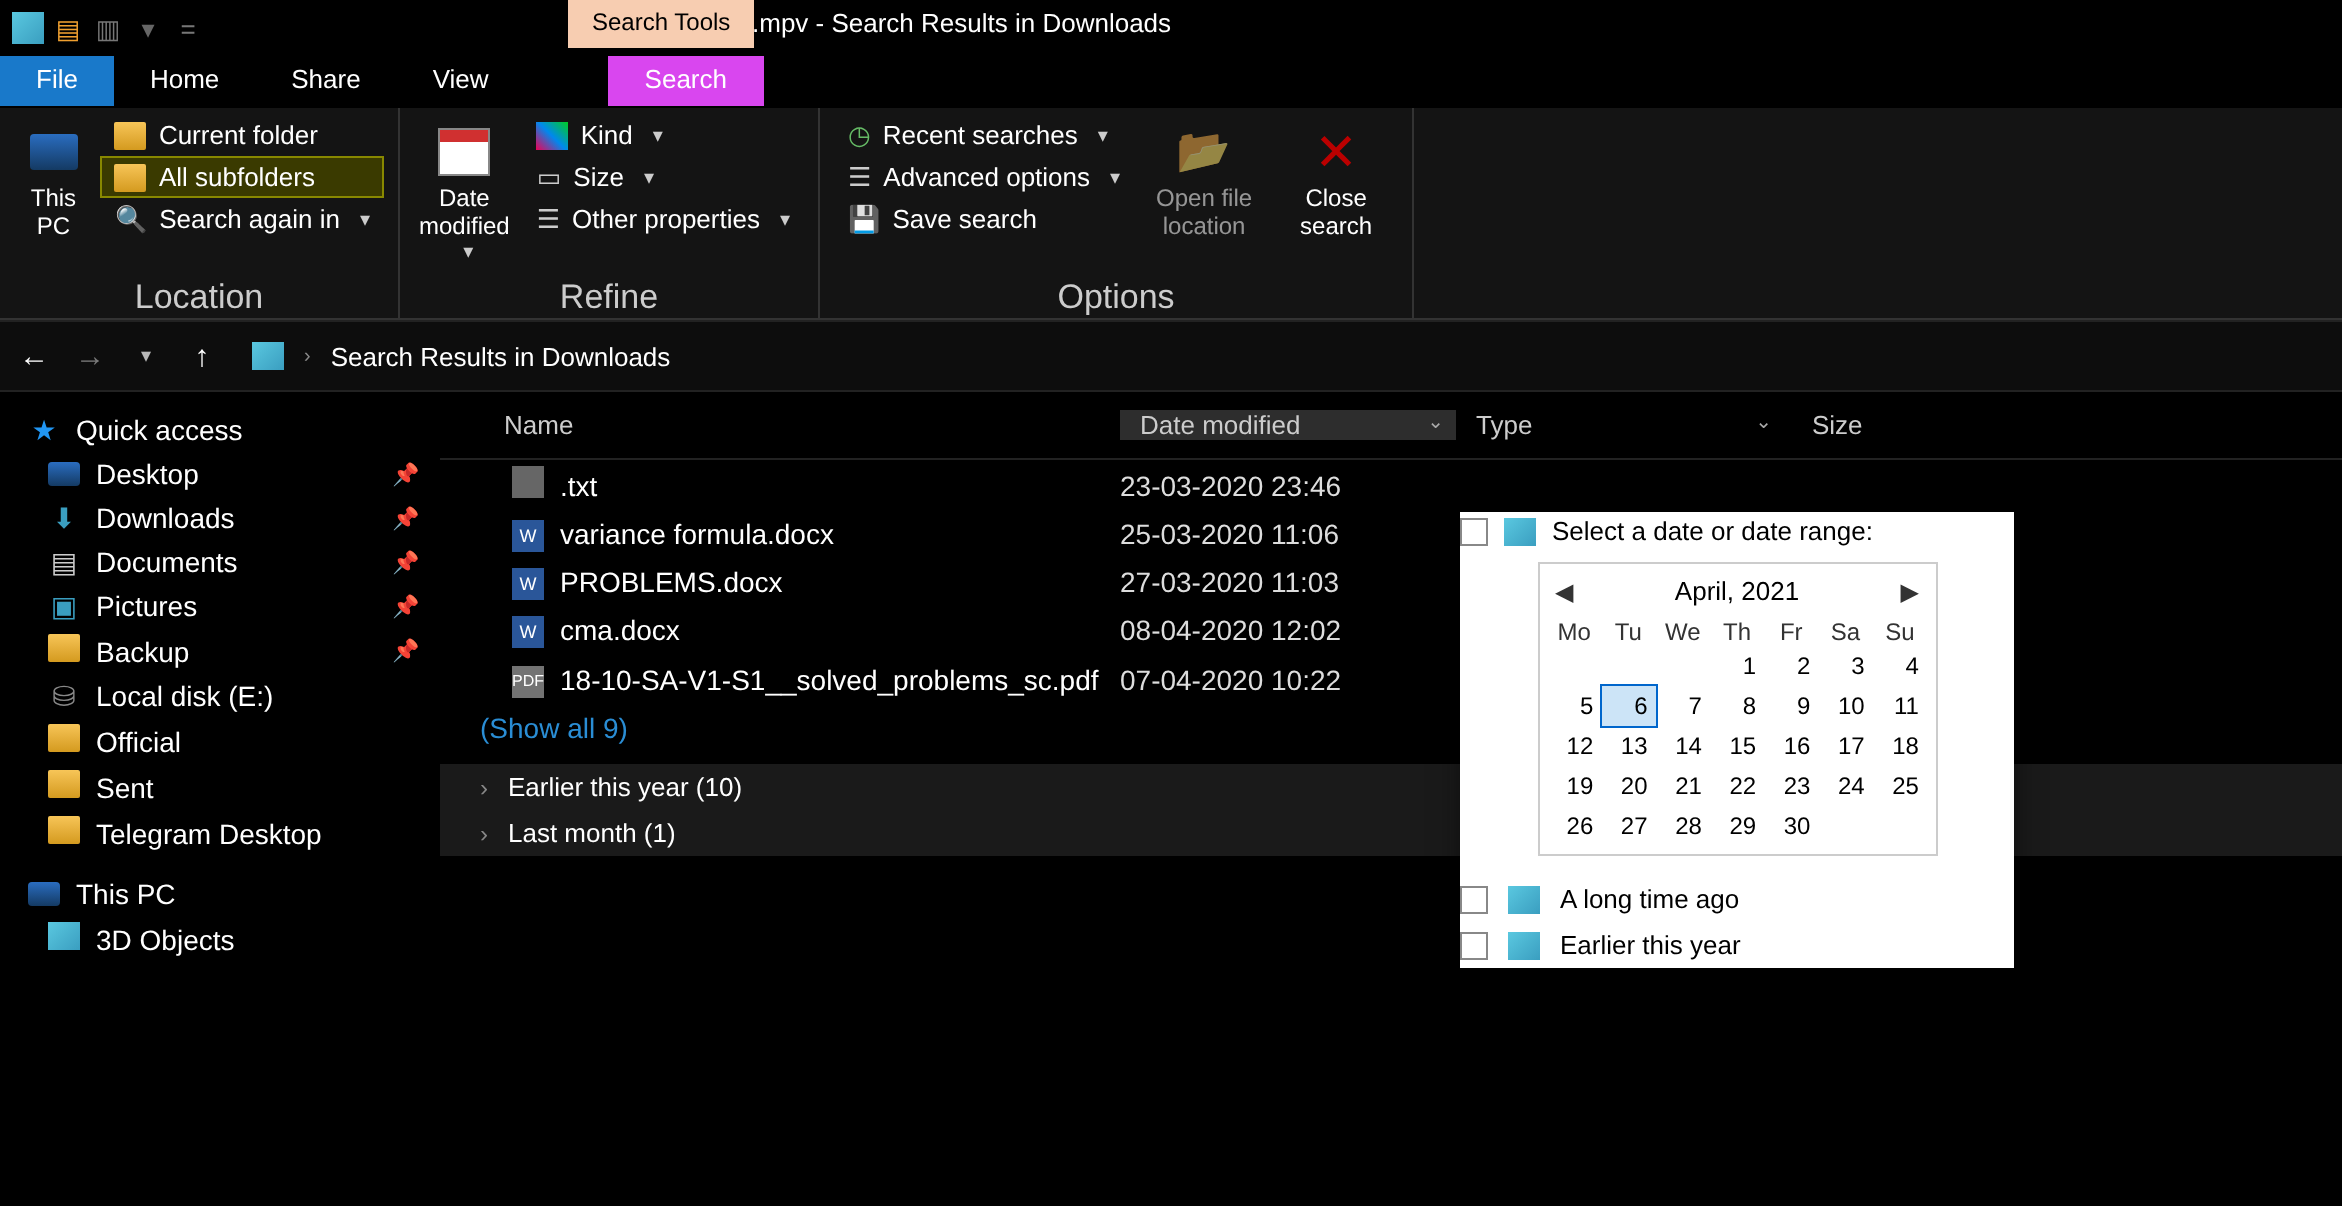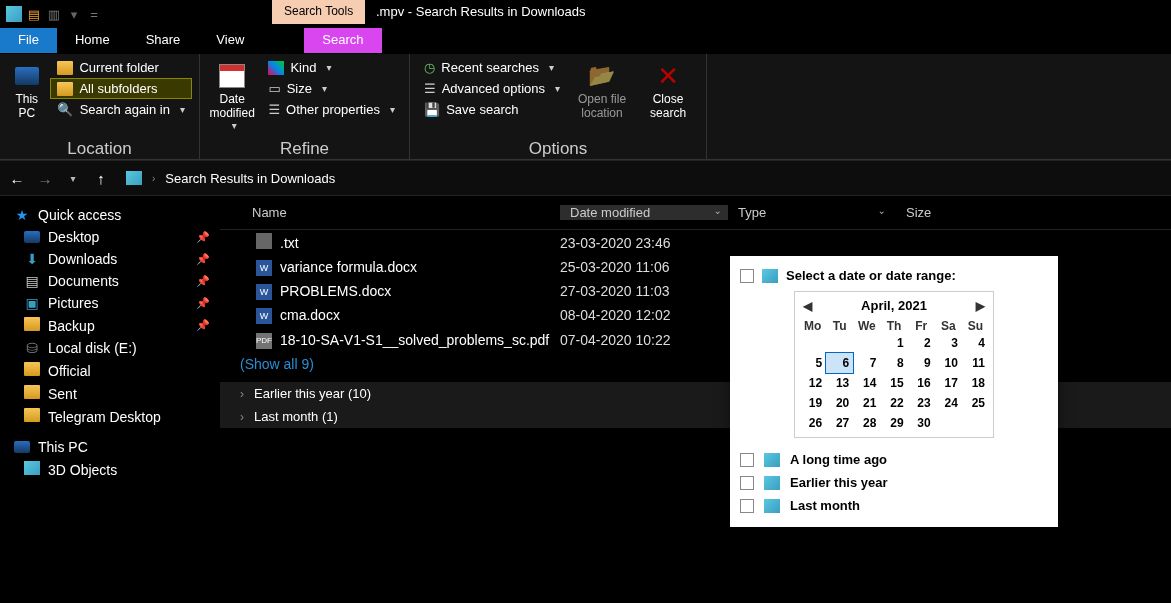--- a/index.html
+++ b/index.html
@@ -3,21 +3,21 @@
 <meta charset="utf-8">
 <style>
 * { margin:0; padding:0; box-sizing:border-box; font-family:'Segoe UI',Tahoma,sans-serif; }
 body { background:#000; color:#fff; width:1171px; height:603px; overflow:hidden; font-size:13px; }
 
 
 .titlebar { height:28px; background:#000; display:flex; align-items:center; }
 .titlebar .ql { display:flex; gap:4px; padding:2px 6px; align-items:center; }
 .titlebar .ql span { width:16px; height:16px; display:inline-flex; align-items:center; justify-content:center; }
 .titlebar .ql .sep { color:#666; }
-.conttab { background:#f7cdb1; color:#000; padding:4px 12px; font-size:12px; height:24px; }
+.conttab { background:#f7cdb1; color:#000; padding:4px 12px; font-size:12px; height:24px;margin-left:12px; }
 .title-text { position:absolute; left:376px; top:4px; color:#fff; font-size:13px; }
 
 
 .ribbontabs { height:26px; background:#000; display:flex; align-items:stretch; border-bottom:1px solid #000; }
 .ribbontabs .tab { padding:4px 18px; color:#fff; cursor:pointer; }
 .ribbontabs .file { background:#1979ca; }
 .ribbontabs .tab.search-active { background:#d946ef; color:#fff; position:relative; }
 
 
 .ribbon { height:106px; background:#141414; display:flex; border-bottom:1px solid #333; }
@@ -55,21 +55,21 @@
 .col.size { width:100px; }
 .group-hdr { padding:6px 0 6px 20px; font-size:14px; }
 .collapsed-row { display:flex; align-items:center; padding:4px 0 4px 20px; background:#1a1a1a; cursor:pointer; }
 .collapsed-row .chev { color:#888; margin-right:10px; font-size:12px; }
 .filerow { display:flex; align-items:center; padding:3px 0 3px 36px; font-size:14px; }
 .filerow .fn { width:304px; display:flex; align-items:center; gap:8px; }
 .filerow .dt { width:168px; color:#ddd; }
 .showall { color:#2a8dd4; padding:4px 0 10px 20px; font-size:14px; cursor:pointer; }
 
 
-.datepopup { position:absolute; left:730px; top:256px; width:328px; background:#fff; color:#000; box-shadow:0 4px 12px rgba(0,0,0,.5); padding:10px; font-size:13px;font-weight:bold; }
+.datepopup { position:absolute; left:730px; top:256px; width:277px; background:#fff; color:#000; box-shadow:0 4px 12px rgba(0,0,0,.5); font-size:13px; }
 .datepopup .row1 { display:flex; align-items:center; gap:8px; margin:2px 0 8px; }
 .datepopup .chk { width:14px; height:14px; border:1px solid #888; }
 .cal { width:200px; margin:0 auto 10px; border:1px solid #ccc; padding:4px; }
 .calhdr { display:flex; justify-content:space-between; align-items:center; padding:2px 4px 6px; font-size:13px; }
 .calhdr .nav { cursor:pointer; color:#333; font-size:12px; }
 .dow,.wk { display:grid; grid-template-columns:repeat(7,1fr); text-align:center; }
 .dow span { font-size:12px; color:#333; }
 .wk span { padding:3px 0; font-size:12px; text-align:right; padding-right:4px; }
 .wk span.today { outline:1px solid #0066cc; background:#cce4f7; }
 .datepopup .opt { display:flex; align-items:center; gap:10px; padding:4px 0; }
@@ -402,19 +402,14 @@
       <div class="opt">
         <span class="chk"></span>
         <span class="cubeico"></span>
         <span>A long time ago</span>
       </div>
       <div class="opt">
         <span class="chk"></span>
         <span class="cubeico"></span>
         <span>Earlier this year</span>
       </div>
-      <div class="opt">
-        <span class="chk"></span>
-        <span class="cubeico"></span>
-        <span>Last month</span>
-      </div>
     </div>
 </div>
 
 </body></html>

